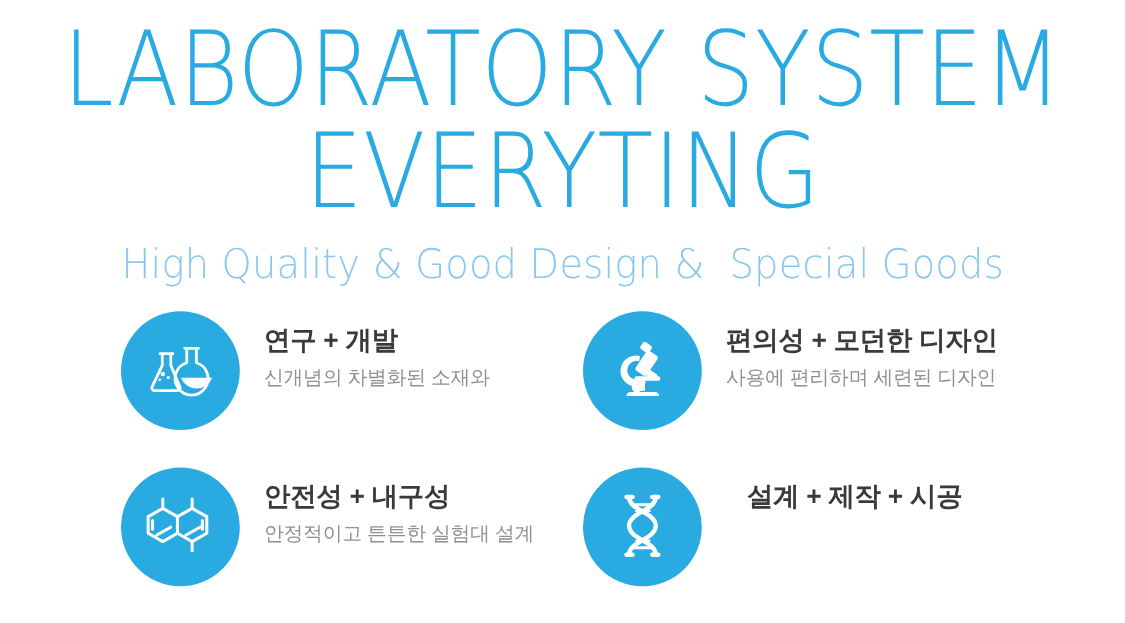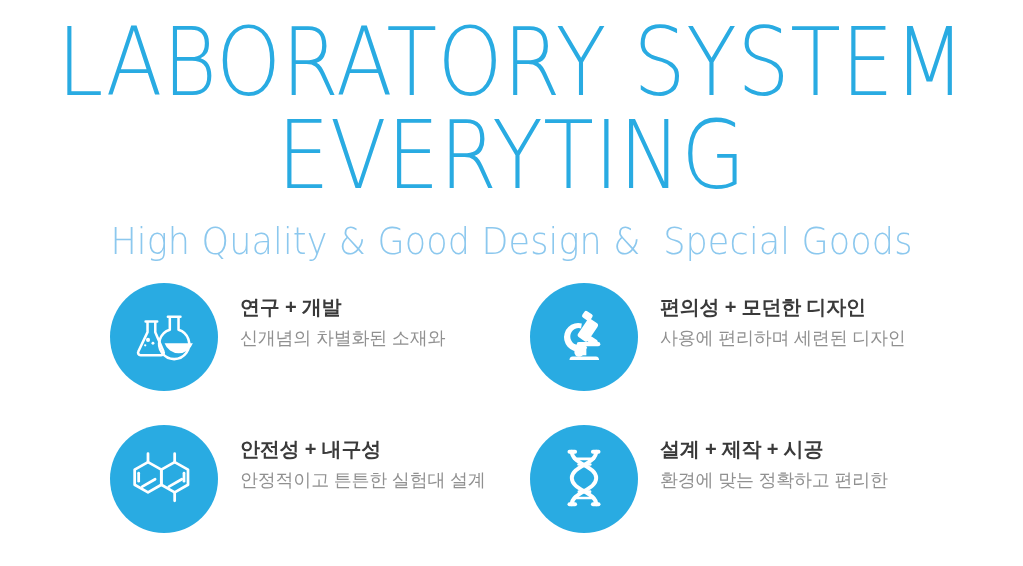--- a/index.html
+++ b/index.html
@@ -78,21 +78,21 @@
 
   .feature {
     position: absolute;
     display: flex;
     align-items: flex-start;
   }
 
   .feature.r1c1 { left: 110px; top: 0px; }
   .feature.r1c2 { left: 530px; top: 0px; }
   .feature.r2c1 { left: 110px; top: 142px; }
-  .feature.r2c2 { left: 530px; top: 142px; }
+  .feature.r2c2 { left: 530px; top: 142px; gap: 19px; }
 
   .icon-circle {
     width: 108px;
     height: 108px;
     border-radius: 50%;
     background: #29ABE2;
     flex: 0 0 108px;
     display: flex;
     align-items: center;
     justify-content: center;
@@ -105,39 +105,38 @@
 
   .feature-text {
     padding-left: 22px;
     padding-top: 12px;
     white-space: nowrap;
   }
 
   .feature-title {
     display: block;
     color: #3a3a3a;
-    font-size: 20px;
+    font-size: 24px;
     font-weight: bold;
     letter-spacing: -0.01em;
     line-height: 1.25;
     margin-bottom: 5px;
   }
 
   .feature-desc {
     display: block;
     color: #909090;
     font-size: 18px;
     font-weight: normal;
     letter-spacing: -0.012em;
     line-height: 1.48;
   }
 
   .feature-desc .desc-line {
     display: block;
-    text-align: right;
   }
 </style>
 </head>
 <body>
 
 <div class="poster">
 
   <div class="headline-block">
     <span class="title-line-1">LABORATORY SYSTEM</span>
     <span class="title-line-2">EVERYTING</span>
@@ -252,19 +251,18 @@
               <path d="M33.5 3 h6"></path>
               <path d="M8.5 59 h6"></path>
               <path d="M33.5 59 h6"></path>
             </g>
           </svg>
         </span>
       </div>
       <div class="feature-text">
         <span class="feature-title">설계 + 제작 + 시공</span>
         <span class="feature-desc">
-          <span class="desc-line">환경에 맞는 정확하고 편리한</span>
         </span>
       </div>
     </div>
 
   </div>
 </div>
 
 </body></html>

